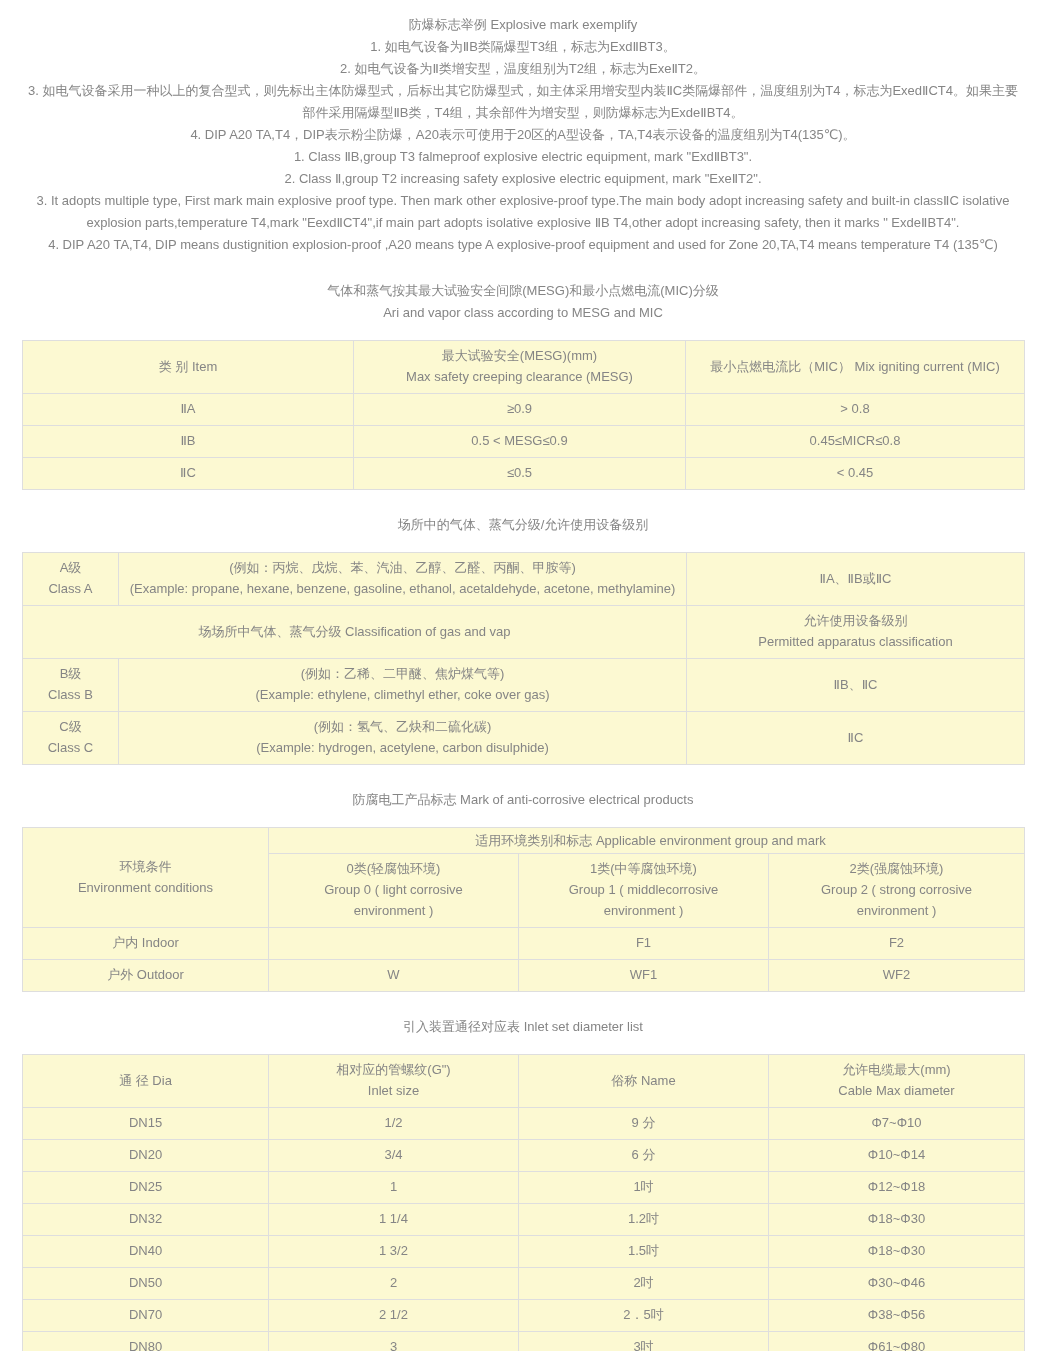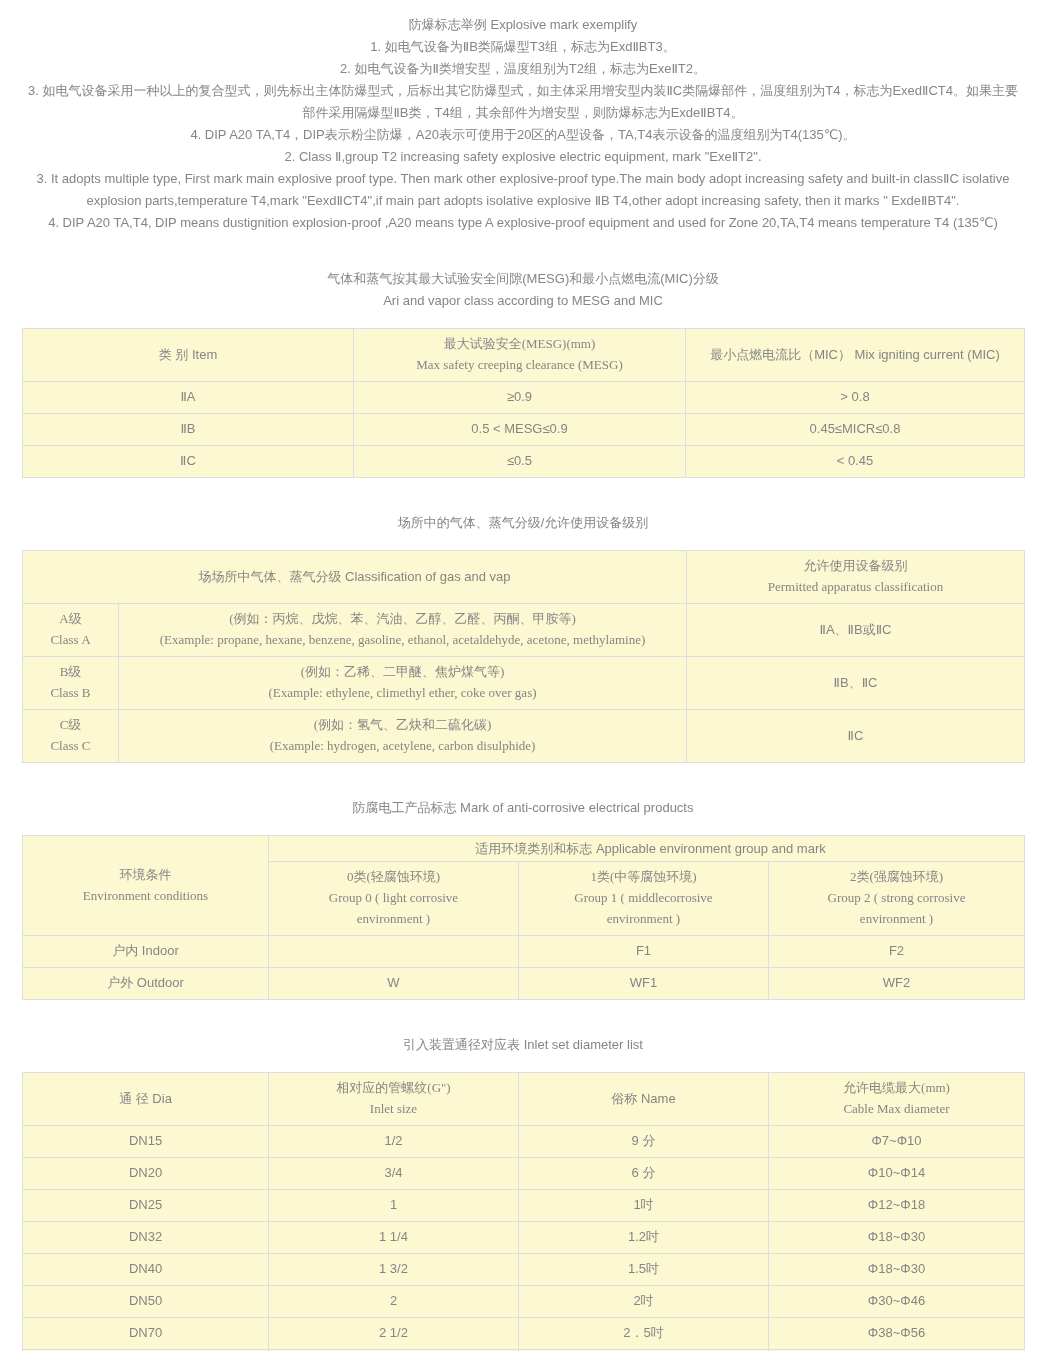--- a/index.html
+++ b/index.html
@@ -5,54 +5,55 @@
   html, body { margin: 0; padding: 0; background: #ffffff; }
   body {
     width: 1046px;
     min-height: 1351px;
     font-family: "Liberation Sans", "DejaVu Sans", sans-serif;
     font-size: 13px;
     color: #858585;
   }
   .content { padding: 14px 22px 24px 22px; }
   p.line { margin: 0; line-height: 22px; text-align: center; }
-  .section-head { margin-top: 34px; }
+  .section-head { margin-top: 24px; }
   table {
     border-collapse: collapse;
     table-layout: fixed;
     width: 1002px;
     background: #FCF9D2;
     border: 1px solid #C9C9C9;
     margin-top: 16px;
   }
   td {
     border: 1px solid #DEDEDE;
     text-align: center;
     vertical-align: middle;
     padding: 4px 6px 6px 6px;
     line-height: 21px;
     font-size: 13px;
     color: #858585;
     overflow: hidden;
   }
   td.group-top { padding: 2px 6px 2px 14px; }
   td.env-sub { padding-left: 26px; padding-right: 26px; }
-  .cl { display: block; font-family: Liberation Serif, serif; }
+  .cl { display: block; }
 </style>
 </head>
 <body>
 
 <div class="content">
 
   <div>
     <p class="line">防爆标志举例 Explosive mark exemplify</p>
     <p class="line">1. 如电气设备为ⅡB类隔爆型T3组，标志为ExdⅡBT3。</p>
     <p class="line">2. 如电气设备为Ⅱ类增安型，温度组别为T2组，标志为ExeⅡT2。</p>
     <p class="line">3. 如电气设备采用一种以上的复合型式，则先标出主体防爆型式，后标出其它防爆型式，如主体采用增安型内装ⅡC类隔爆部件，温度组别为T4，标志为ExedⅡCT4。如果主要部件采用隔爆型ⅡB类，T4组，其余部件为增安型，则防爆标志为ExdeⅡBT4。</p>
     <p class="line">4. DIP A20 TA,T4，DIP表示粉尘防爆，A20表示可使用于20区的A型设备，TA,T4表示设备的温度组别为T4(135℃)。</p>
+    <p class="line">1. Class ⅡB,group T3 falmeproof explosive electric equipment, mark "ExdⅡBT3".</p>
     <p class="line">2. Class Ⅱ,group T2 increasing safety explosive electric equipment, mark "ExeⅡT2".</p>
     <p class="line">3. It adopts multiple type, First mark main explosive proof type. Then mark other explosive-proof type.The main body adopt increasing safety and built-in classⅡC isolative explosion parts,temperature T4,mark "EexdⅡCT4",if main part adopts isolative explosive ⅡB T4,other adopt increasing safety, then it marks " ExdeⅡBT4".</p>
     <p class="line">4. DIP A20 TA,T4, DIP means dustignition explosion-proof ,A20 means type A explosive-proof equipment and used for Zone 20,TA,T4 means temperature T4 (135℃)</p>
   </div>
 
   <div class="section-head">
     <p class="line">气体和蒸气按其最大试验安全间隙(MESG)和最小点燃电流(MIC)分级</p>
     <p class="line">Ari and vapor class according to MESG and MIC</p>
   </div>
 
@@ -94,36 +95,36 @@
   </div>
 
   <table>
     <colgroup>
         <col style="width:96px">
         <col style="width:568px">
         <col style="width:338px">
       </colgroup>
     <tbody>
         <tr>
+      <td>
+        <span class="cl">A级</span>
+        <span class="cl">Class A</span>
+      </td>
+      <td>
+        <span class="cl">(例如：丙烷、戊烷、苯、汽油、乙醇、乙醛、丙酮、甲胺等)</span>
+        <span class="cl">(Example: propane, hexane, benzene, gasoline, ethanol, acetaldehyde, acetone, methylamine)</span>
+      </td>
+      <td>ⅡA、ⅡB或ⅡC</td>
+    </tr>
+    <tr>
       <td colspan="2">场场所中气体、蒸气分级 Classification of gas and vap</td>
       <td>
         <span class="cl">允许使用设备级别</span>
         <span class="cl">Permitted apparatus classification</span>
       </td>
-    </tr>
-    <tr>
-      <td>
-        <span class="cl">A级</span>
-        <span class="cl">Class A</span>
-      </td>
-      <td>
-        <span class="cl">(例如：丙烷、戊烷、苯、汽油、乙醇、乙醛、丙酮、甲胺等)</span>
-        <span class="cl">(Example: propane, hexane, benzene, gasoline, ethanol, acetaldehyde, acetone, methylamine)</span>
-      </td>
-      <td>ⅡA、ⅡB或ⅡC</td>
     </tr>
     <tr>
       <td>
         <span class="cl">B级</span>
         <span class="cl">Class B</span>
       </td>
       <td>
         <span class="cl">(例如：乙稀、二甲醚、焦炉煤气等)</span>
         <span class="cl">(Example: ethylene, climethyl ether, coke over gas)</span>
       </td>

